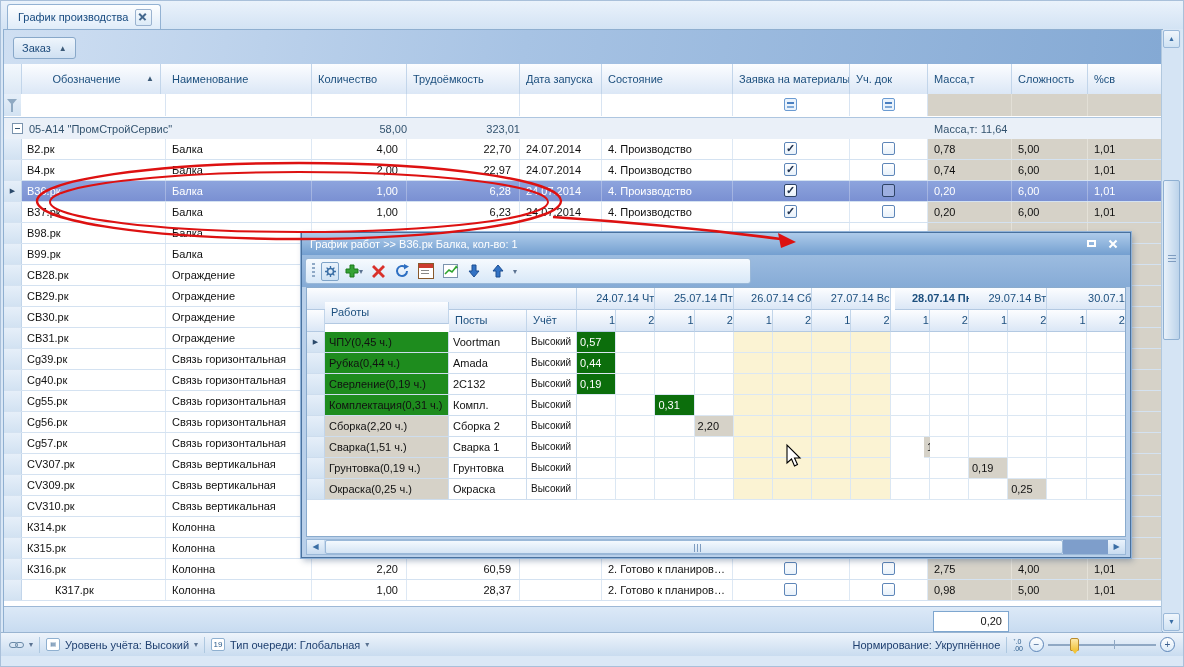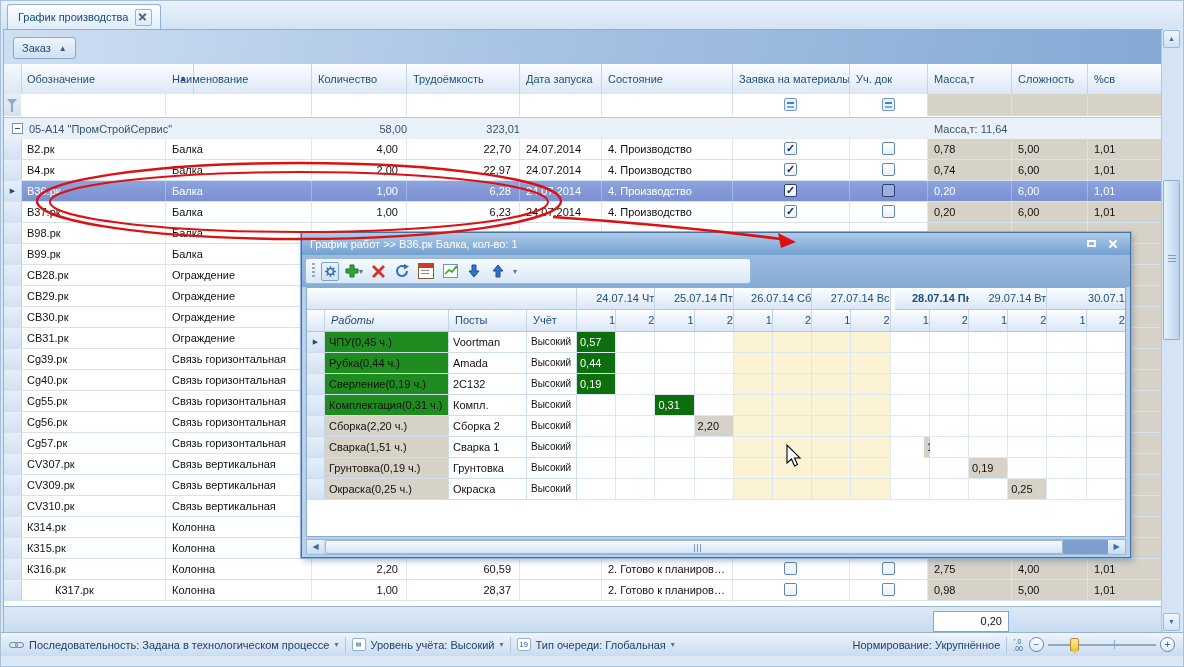--- a/index.html
+++ b/index.html
@@ -125,21 +125,21 @@
   <div id="panel">
     <div id="band">
       <div id="order-btn">
         <span>Заказ</span>
         <span class="sortmark">▲</span>
       </div>
     </div>
 
     <div id="grid-header">
         <div class="hind"></div>
-        <div class="hcell" style="left: 17px; width: 173px;">Обозначение<span style="float: right; font-size: 8px; color: rgb(60, 90, 120); margin-right: 6px;">▲</span></div>
+        <div class="hcell" style="left: 17px; width: 140px; text-align: center;">Обозначение<span style="float: right; font-size: 8px; color: rgb(60, 90, 120); margin-right: 6px;">▲</span></div>
         <div class="hcell" style="left: 162px; width: 146px;">Наименование</div>
         <div class="hcell" style="left: 308px; width: 95px;">Количество</div>
         <div class="hcell" style="left: 403px; width: 113px;">Трудоёмкость</div>
         <div class="hcell" style="left: 516px; width: 82px;">Дата запуска</div>
         <div class="hcell" style="left: 729px; width: 117px;">Заявка на материалы</div>
         <div class="hcell" style="left: 598px; width: 131px;">Состояние</div>
         <div class="hcell" style="left: 846px; width: 78px;">Уч. док</div>
         <div class="hcell" style="left: 924px; width: 84px;">Масса,т</div>
         <div class="hcell" style="left: 1008px; width: 76px;">Сложность</div>
         <div class="hcell" style="left: 1084px; width: 74px;">%св</div>
@@ -586,21 +586,21 @@
     <div id="pgrid">
         <div class="pgh" style="left: 0px; top: 0px; width: 270px;"></div>
         <div class="pgh ctr" style="left: 270px; top: 0px; width: 78.4px;">24.07.14 Чт</div>
         <div class="pgh ctr" style="left: 348.4px; top: 0px; width: 78.4px;">25.07.14 Пт</div>
         <div class="pgh ctr" style="left: 426.8px; top: 0px; width: 78.4px;">26.07.14 Сб</div>
         <div class="pgh ctr" style="left: 505.2px; top: 0px; width: 78.4px;">27.07.14 Вс</div>
         <div class="pgh ctr" style="left: 588px; top: 0px; width: 78.4px; font-weight: bold;">28.07.14 Пн</div>
         <div class="pgh ctr" style="left: 662px; top: 0px; width: 78.4px;">29.07.14 Вт</div>
         <div class="pgh ctr" style="left: 740.4px; top: 0px; width: 78.4px;">30.07.1</div>
         <div class="pgh" style="left: 0px; top: 22px; width: 18px;"></div>
-        <div class="pgh" style="left: 18px; top: 22px; width: 124px; font-style: italic;">Работы</div>
+        <div class="pgh" style="left: 18px; top: 14px; width: 124px;">Работы</div>
         <div class="pgh" style="left: 142px; top: 22px; width: 78px;">Посты</div>
         <div class="pgh" style="left: 220px; top: 22px; width: 50px;">Учёт</div>
         <div class="pgh ctr" style="left: 270px; top: 22px; width: 39.2px;">1</div>
         <div class="pgh ctr" style="left: 309.2px; top: 22px; width: 39.2px;">2</div>
         <div class="pgh ctr" style="left: 348.4px; top: 22px; width: 39.2px;">1</div>
         <div class="pgh ctr" style="left: 387.6px; top: 22px; width: 39.2px;">2</div>
         <div class="pgh ctr" style="left: 426.8px; top: 22px; width: 39.2px;">1</div>
         <div class="pgh ctr" style="left: 466px; top: 22px; width: 39.2px;">2</div>
         <div class="pgh ctr" style="left: 505.2px; top: 22px; width: 39.2px;">1</div>
         <div class="pgh ctr" style="left: 544.4px; top: 22px; width: 39.2px;">2</div>
@@ -766,21 +766,20 @@
   </div>
 
   <div id="statusbar">
     <div class="sbitem">
       <span class="sbicon">
         <svg width="15" height="10">
             <rect x="0.5" y="2.5" width="8" height="5" rx="2.5" fill="none" stroke="#6a8aa8"></rect>
             <rect x="6.5" y="2.5" width="8" height="5" rx="2.5" fill="none" stroke="#6a8aa8"></rect>
           </svg>
       </span>
-      <span>Последовательность: Задана в технологическом процессе</span>
       <span class="caret">▾</span>
     </div>
     <div class="sep"></div>
     <div class="sbitem">
       <span class="icon19" style="font-size:6px;line-height:11px">▤</span>
       <span>Уровень учёта: Высокий</span>
       <span class="caret">▾</span>
     </div>
     <div class="sep"></div>
     <div class="sbitem">

